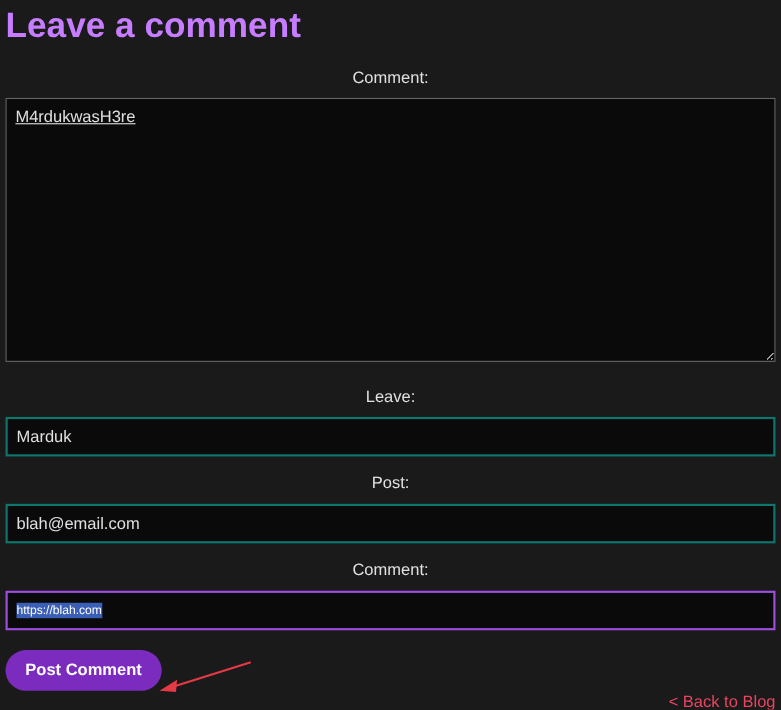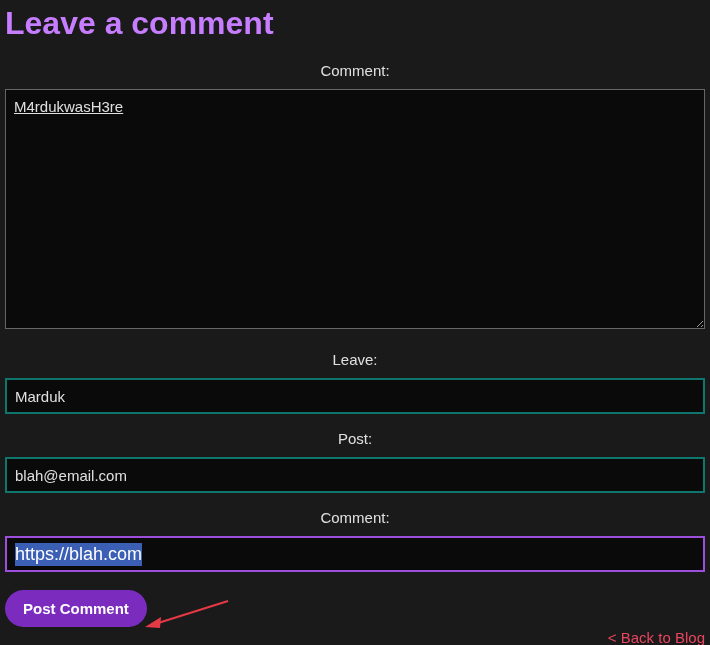--- a/index.html
+++ b/index.html
@@ -57,21 +57,21 @@
       background-color: #0a0a0a;
       height: 36px;
       display: flex;
       align-items: center;
       padding: 0 8px;
       margin-bottom: 18px;
     }
     .selected-text {
       background-color: #3a5fb5;
       color: #ffffff;
-      font-size: 18px;
+      font-size: 11px;
       padding: 1px 0;
     }
     .submit-button {
       background-color: #7b2cbf;
       color: #ffffff;
       border: none;
       border-radius: 20px;
       padding: 10px 18px;
       font-size: 15px;
       font-weight: bold;

